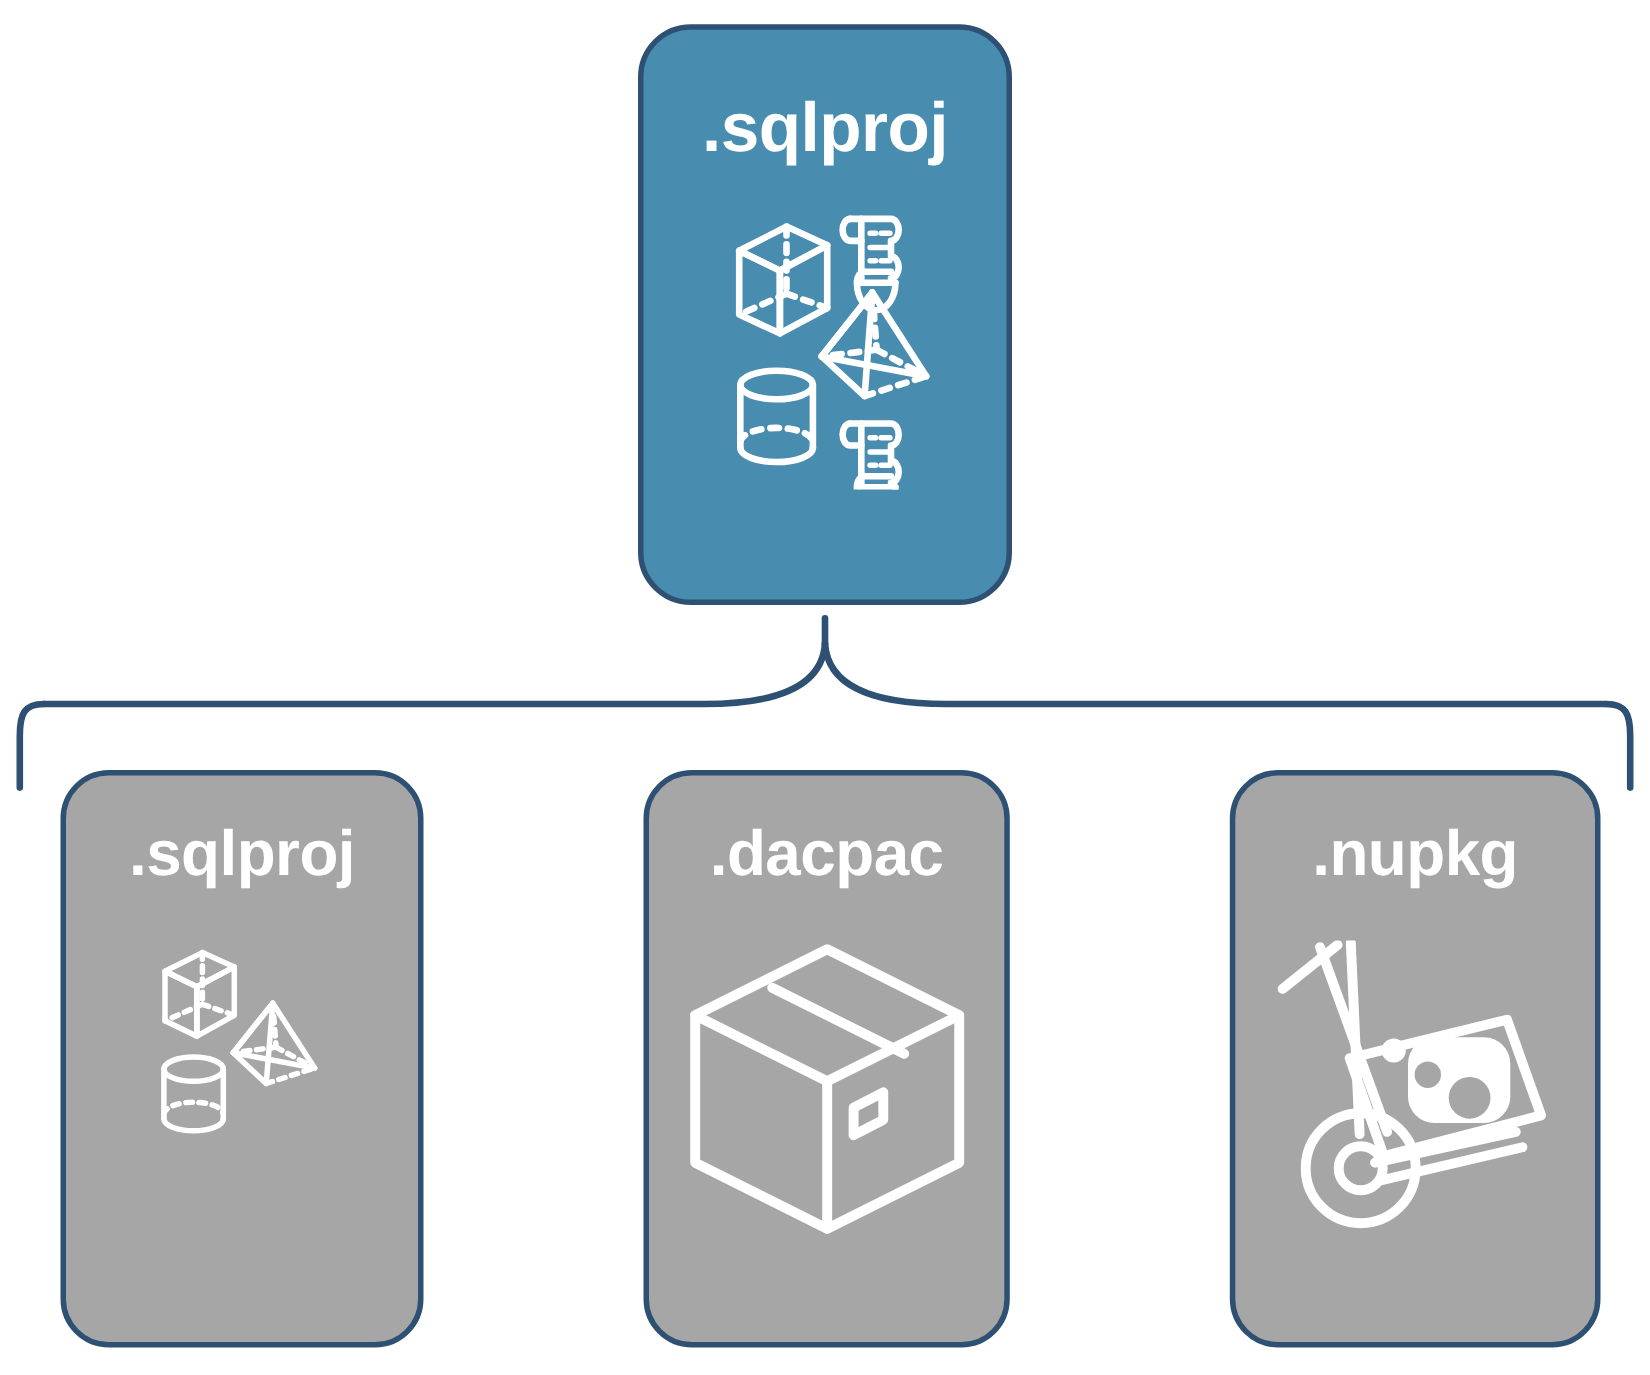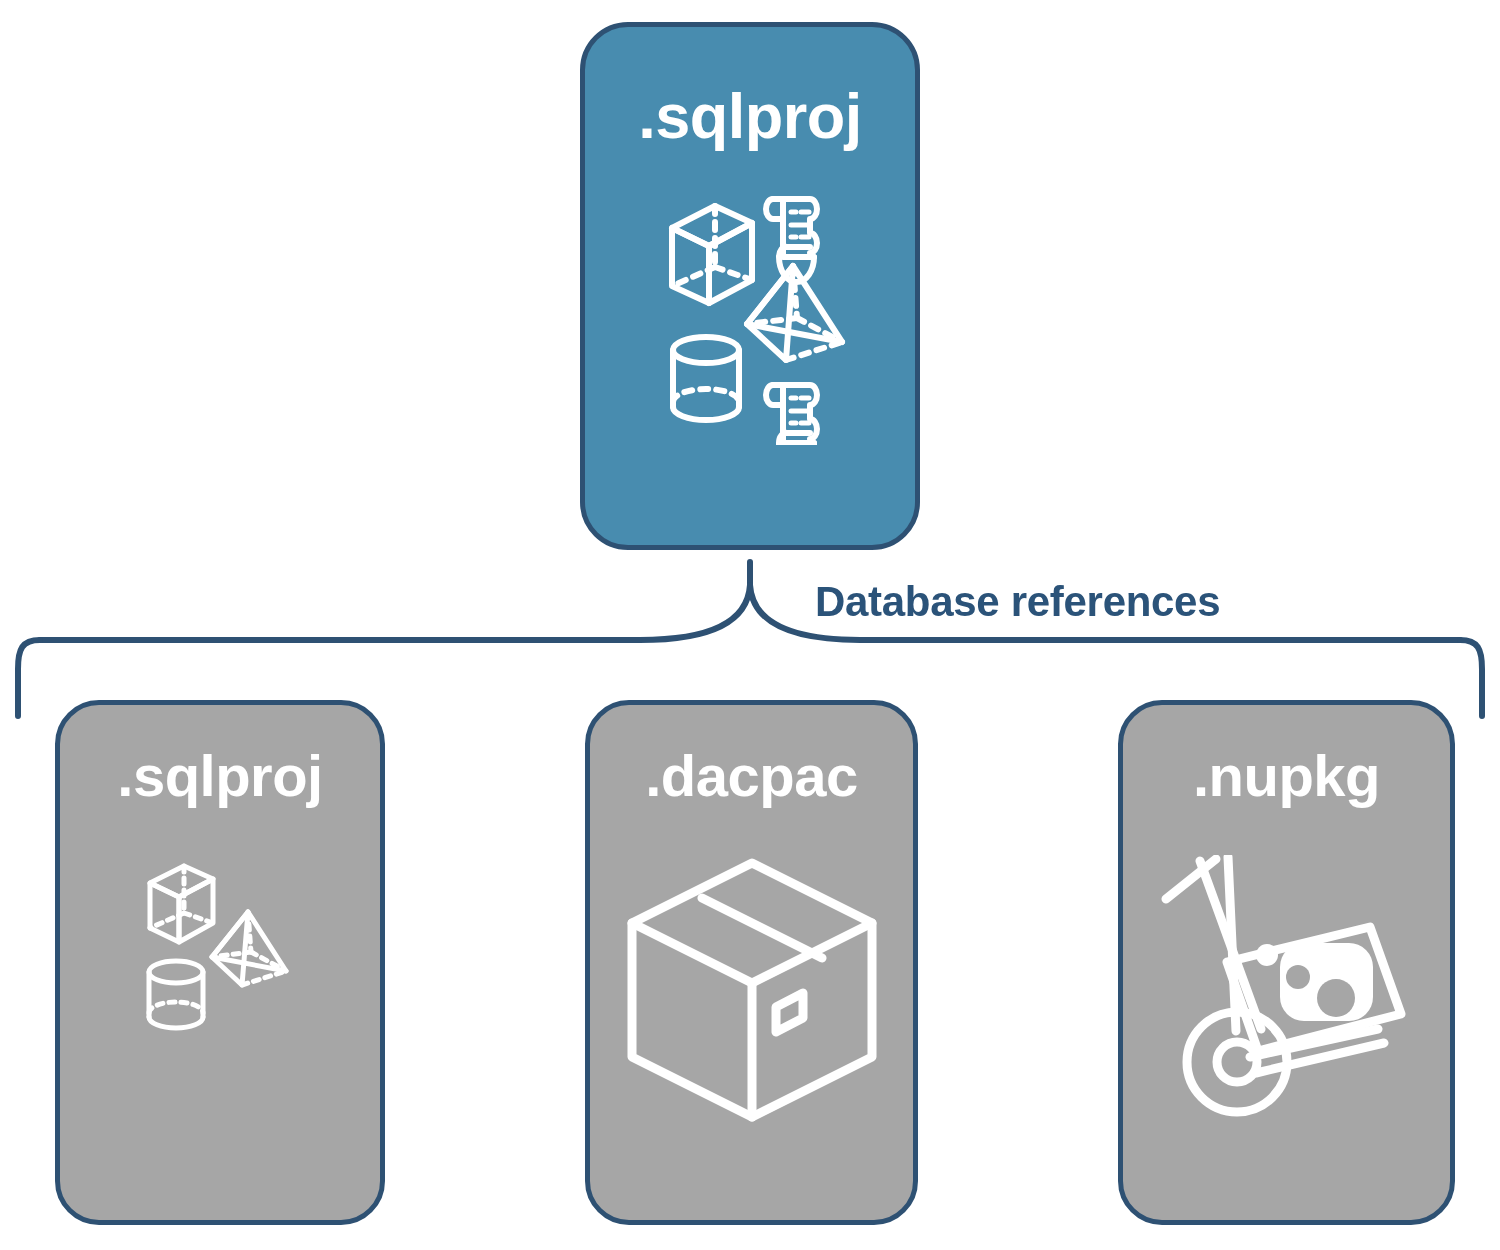--- a/index.html
+++ b/index.html
@@ -168,21 +168,20 @@
       <path d="M750 40 C 748 72, 720 95, 640 95 L 40 95"></path>
 
       <path d="M750 40 C 752 72, 780 95, 860 95 L 1460 95"></path>
 
       <path d="M40 95 C 22 95, 18 104, 18 124 L 18 171"></path>
 
       <path d="M1460 95 C 1478 95, 1482 104, 1482 124 L 1482 171"></path>
     </g>
   </svg>
 
-  <div id="brace-label">Database references</div>
 
   <div class="node grey leaf" id="leaf-sqlproj">
     <div class="node-title">.sqlproj</div>
     <div class="node-icons">
       <svg width="200" height="200" viewBox="0 0 200 200" fill="none">
         <g stroke="#ffffff" stroke-width="5" stroke-linecap="round" stroke-linejoin="round" fill="none">
 
           <g>
             <path d="M30 28 L64 11 L93 24 L59 42 Z"></path>
             <path d="M30 28 L30 73 L59 87 L59 42 Z"></path>

